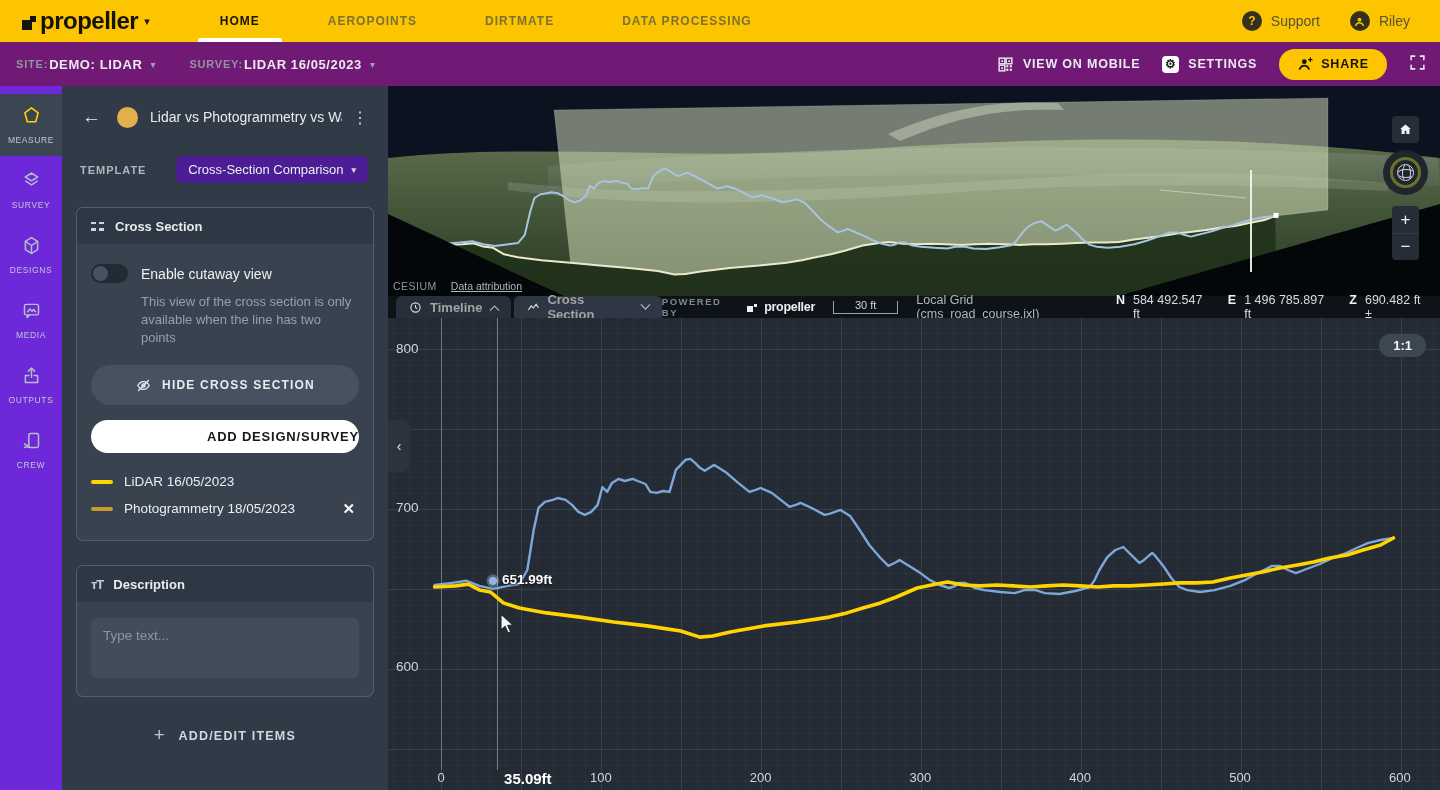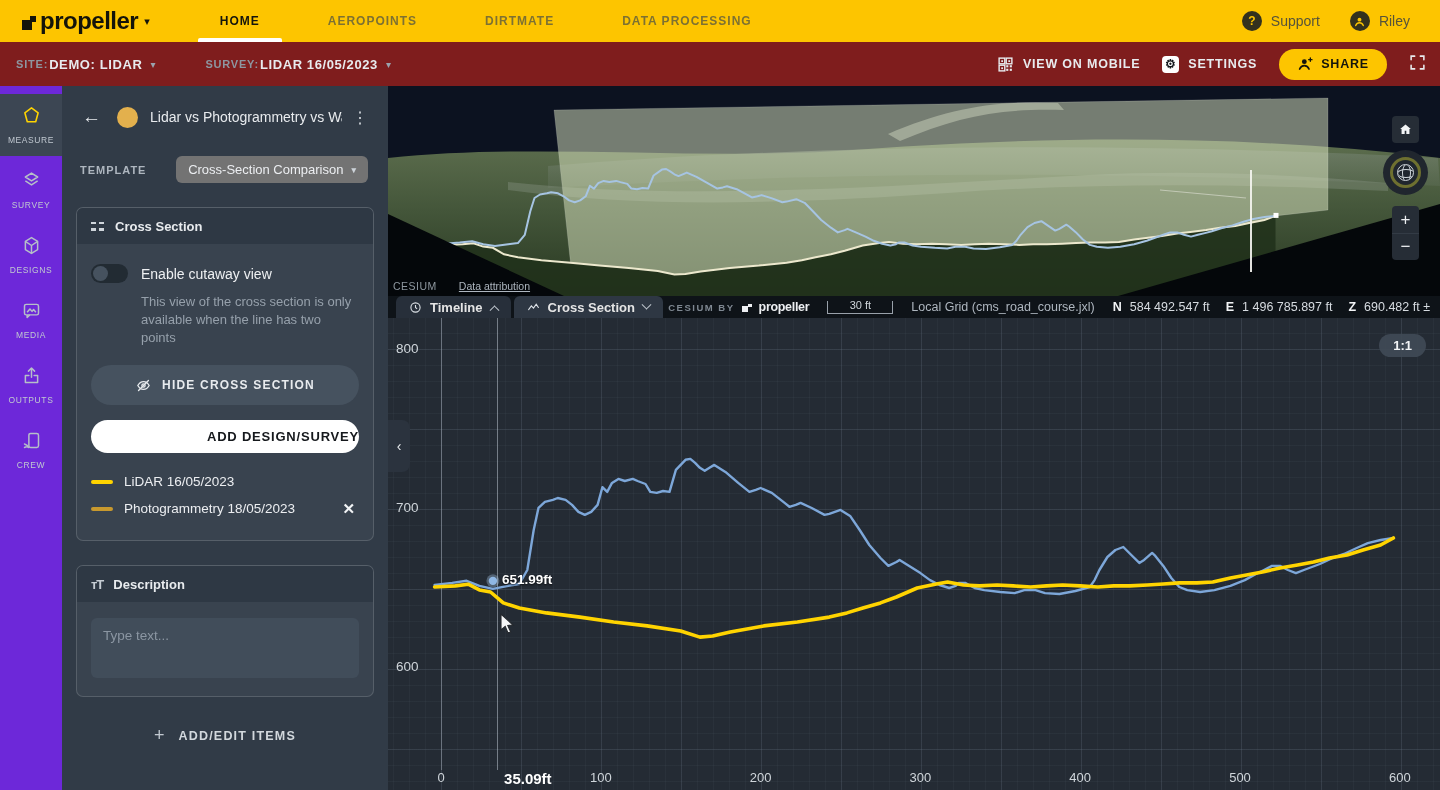--- a/index.html
+++ b/index.html
@@ -28,21 +28,21 @@
     margin-right:30px; }
   .tn-item { display:flex; align-items:center; gap:9px; cursor:pointer; }
   .tn-circle { width:20px; height:20px; border-radius:50%; background:#33311d;
     color:#fdc500; display:flex; align-items:center; justify-content:center;
     font-size:12px; font-weight:700; }
   .tn-circle svg { width:13px; height:13px; }
   .tn-label { font-size:14px; color:#56533a; }
 
   
   .subnav { position:absolute; left:0; top:42px; width:1440px; height:44px;
-    background:#7f1d1d; display:flex; align-items:center;gap:16px; }
+    background:#701a75; display:flex; align-items:center; }
   .sn-group { display:flex; align-items:center; margin-left:16px; cursor:pointer; }
   .sn-key { font-size:11px; font-weight:700; letter-spacing:0.8px; color:#8d96a0; }
   .sn-val { font-size:13px; font-weight:700; letter-spacing:0.6px; color:#e8ebee; margin-left:1px; }
   .sn-caret { color:#9aa3ad; font-size:10px; margin-left:8px; }
   .subnav-right { margin-left:auto; display:flex; align-items:center; gap:22px; margin-right:14px; }
   .sn-action { display:flex; align-items:center; gap:9px; cursor:pointer;
     color:#e8ebee; font-size:12.5px; font-weight:700; letter-spacing:0.8px; }
   .sn-action svg { width:17px; height:17px; }
   .gear-box { width:17px; height:17px; background:#ffffff; border-radius:4px;
     color:#14181d; font-size:12px; display:flex; align-items:center; justify-content:center; }
@@ -68,21 +68,21 @@
     background:#313b47; }
   .panel-head { display:flex; align-items:center; padding:20px 16px 0 20px; }
   .back-arrow { color:#e8ebee; font-size:19px; cursor:pointer; }
   .title-dot { width:21px; height:21px; border-radius:50%; background:#e3b04d;
     margin-left:16px; flex:none; }
   .panel-title { margin-left:12px; font-size:14px; color:#e8ebee; white-space:nowrap;
     overflow:hidden; flex:1; }
   .kebab { color:#d4d9de; font-size:16px; cursor:pointer; padding:0 4px; margin-left:6px; }
   .template-row { display:flex; align-items:center; margin:28px 20px 0 18px; }
   .template-label { font-size:11px; font-weight:700; letter-spacing:1px; color:#aeb6bf; }
-  .template-dd { margin-left:auto; background:#737373; border-radius:6px; height:27px;
+  .template-dd { margin-left:auto; background:#4c1d95; border-radius:6px; height:27px;
     display:flex; align-items:center; padding:0 12px; gap:8px; cursor:pointer;justify-content:center; }
   .template-dd span { font-size:13px; color:#eceef1; }
   .template-dd b { color:#cdd3d9; font-size:9px; }
 
   .card { margin:24px 14px 0 14px; background:#39434f; border:1px solid rgba(255,255,255,0.15);
     border-radius:7px; overflow:hidden; }
   .card-head { height:36px; background:#2e3844; display:flex; align-items:center;
     padding:0 14px; gap:10px; }
   .card-head .ttl { font-size:13px; font-weight:700; color:#e8ebee; }
   .dash-icon { width:14px; height:9px; display:flex; flex-direction:column; justify-content:space-between; }
@@ -117,21 +117,21 @@
   .add-edit { margin-top:28px; display:flex; align-items:center; justify-content:center;
     gap:14px; color:#d2d8dd; cursor:pointer; }
   .add-edit .plus { font-size:18px; font-weight:400; color:#c2c9d1; }
   .add-edit .lbl { font-size:12.5px; font-weight:800; letter-spacing:1.2px; }
 
   
   .main { position:absolute; left:388px; top:86px; width:1052px; height:704px;
     display:flex; flex-direction:column; }
   .viewport { position:relative; width:1052px; height:210px; background:#0d1420; }
   .viewport svg.scene { position:absolute; inset:0; }
-  .attribution { position:absolute; left:5px; bottom:4px; display:flex; gap:22px;
+  .attribution { position:absolute; left:5px; bottom:4px; display:flex; gap:14px;
     align-items:baseline; }
   .attribution .brand { font-size:10.5px; color:#8e979f; letter-spacing:0.5px; }
   .attribution .link { font-size:10.5px; color:#aeb6bf; text-decoration:underline; cursor:pointer; }
   .mapctl { position:absolute; display:flex; align-items:center; justify-content:center; }
   .ctl-home { left:1004px; top:30px; width:27px; height:27px; background:#262d36;
     border-radius:4px; cursor:pointer; }
   .ctl-home svg { width:15px; height:15px; }
   .ctl-compass { left:995px; top:64px; width:45px; height:45px; border-radius:50%;
     background:#20262e; cursor:pointer; }
   .compass-ring { width:31px; height:31px; border-radius:50%; border:3px solid #6e7030;
@@ -143,21 +143,21 @@
   .compass-globe::after { left:-1px; top:3.5px; width:16px; height:7px; }
   .ctl-zoom { left:1004px; top:120px; width:27px; height:54px; background:#262d36;
     border-radius:4px; flex-direction:column; }
   .zoom-btn { width:27px; height:27px; display:flex; align-items:center; justify-content:center;
     color:#eceef1; font-size:17px; cursor:pointer; }
 
   
   .strip { position:relative; width:1052px; height:22px; background:#0e1318;
     display:flex; align-items:flex-end; }
   .chart-tab { height:22px; display:flex; align-items:center; gap:8px; padding:0 13px;
-    border-radius:6px 6px 0 0; cursor:pointer; color:#e5e5e5; font-size:13px; font-weight:700; }
+    border-radius:6px 6px 0 0; cursor:pointer; color:#a3a3a3; font-size:13px; font-weight:700; }
   .chart-tab.t1 { margin-left:8px; background:#272f3a; }
   .chart-tab.t2 { margin-left:3px; background:#2e3743; }
   .chart-tab svg { width:13px; height:13px; }
   .chev { width:7px; height:7px; border-right:1.8px solid #c3cad1; border-bottom:1.8px solid #c3cad1;
     display:inline-block; }
   .chev.up { transform:rotate(-135deg) translate(-2px,-2px); }
   .chev.down { transform:rotate(45deg) translate(-2px,-2px); }
   .strip-right { margin-left:auto; display:flex; align-items:center; gap:18px;
     padding-right:10px; height:22px; }
   .powered { display:flex; align-items:center; gap:7px; }
@@ -467,21 +467,21 @@
       </div>
       <div class="chart-tab t2">
         <svg viewBox="0 0 24 24" fill="none" stroke="#dde2e7" stroke-width="2" stroke-linecap="round">
             <path d="M3 16 8 9l4 4 5-7 4 6"></path>
           </svg>
         <span>Cross Section</span>
         <i class="chev down"></i>
       </div>
       <div class="strip-right">
         <div class="powered">
-          <span class="pb">CESIUM BY</span>
+          <span class="pb">POWERED BY</span>
           <span class="mark">
               <i class="b1"></i>
               <i class="b2"></i>
             </span>
           <span class="pbrand">propeller</span>
         </div>
         <div class="scalebar">
           <span>30 ft</span>
         </div>
         <span class="gridname">Local Grid (cms_road_course.jxl)</span>

